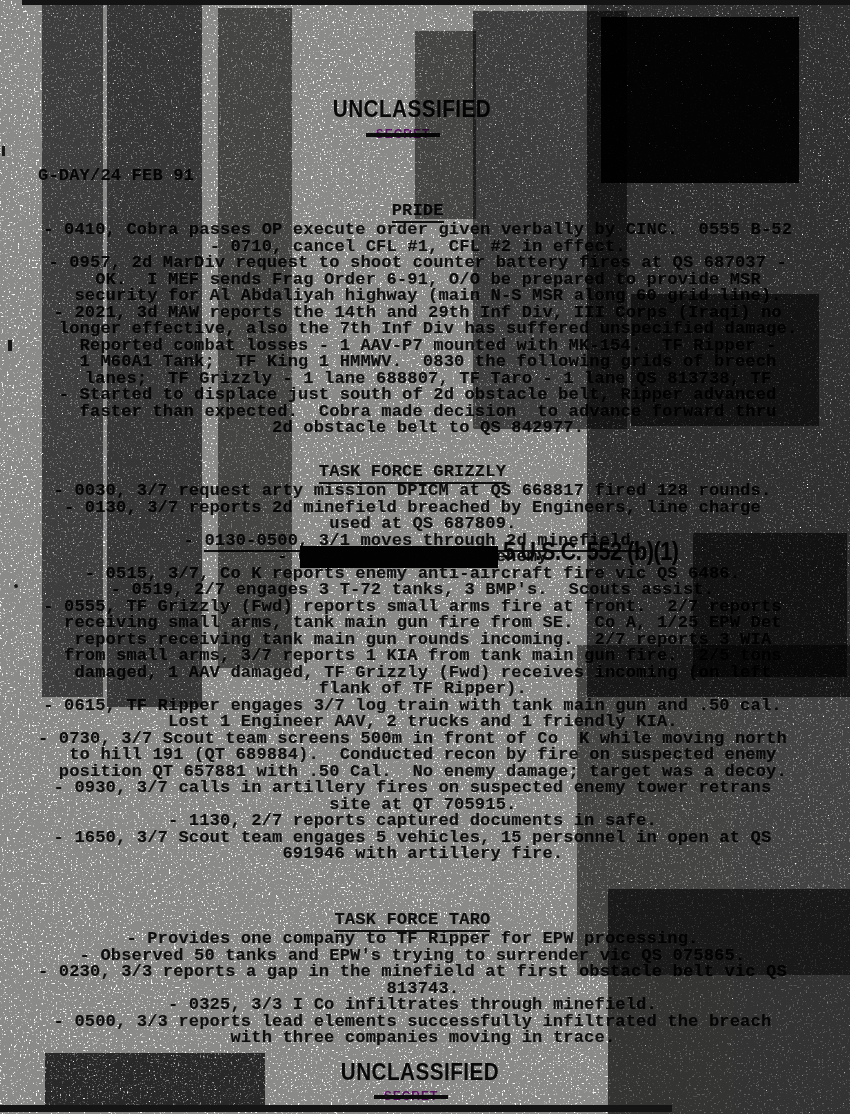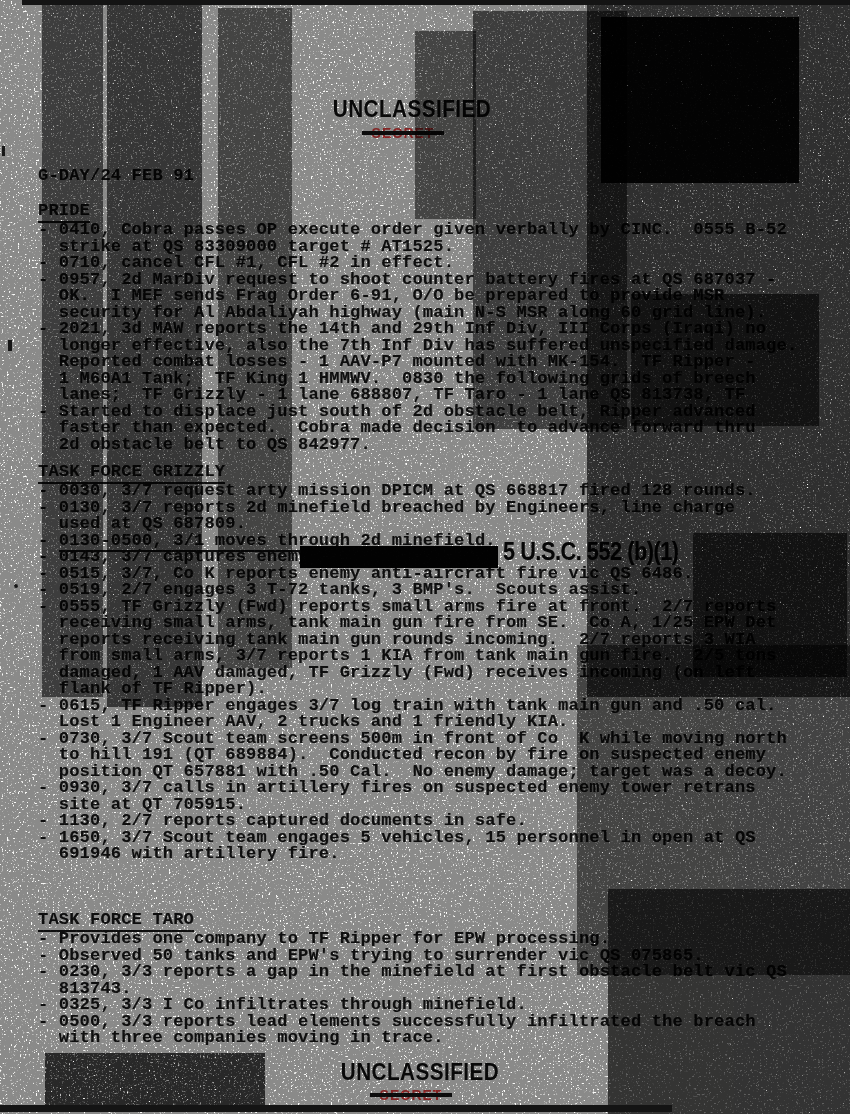--- a/index.html
+++ b/index.html
@@ -13,20 +13,21 @@
   .doc{
     position:absolute;
     font-family:"Liberation Mono", monospace;
     font-weight:bold;
     font-size:17px;
     line-height:16.5px;
     letter-spacing:0.2px;
     color:#1b1b1b;
     text-shadow:0.3px 0.3px 0 rgba(10,10,10,0.35);
     z-index:1;
+    text-align:center;
   }
   .line{white-space:pre;position:relative;height:16.5px;}
   .sec-title{white-space:pre;height:19px;}
   .sec-title span{border-bottom:2px solid #1b1b1b;padding-bottom:1px;}
   .uline{border-bottom:2px solid #1b1b1b;}
   
   .redact-box{
     position:absolute;left:262px;top:-3px;width:198px;height:22px;
     background:#050505;z-index:2;
   }
@@ -37,21 +38,21 @@
     transform:scaleX(0.83);transform-origin:left center;
     color:#0d0d0d;z-index:2;
   }
   
   .class-line{
     position:absolute;left:0;width:850px;text-align:center;
     font-family:"Liberation Sans", sans-serif;font-weight:bold;color:#111;
     z-index:1;
   }
   .unclass-text{display:inline-block;transform:scaleX(0.9);letter-spacing:0.5px;font-size:23px;}
-  .secret-wrap{display:inline-block;position:relative;font-size:14px;letter-spacing:1px;color:#ef4444;}
+  .secret-wrap{display:inline-block;position:relative;font-size:12px;letter-spacing:1px;color:#a21caf;}
   .secret-wrap::after{
     content:"";position:absolute;left:-10px;right:-10px;top:6px;height:4px;
     background:#161616;
   }
   #top-unclass{top:96px;left:-13px;}
   #top-secret{top:124px;left:-22px;}
   #bot-unclass{top:1059px;left:-5px;}
   #bot-secret{top:1086px;left:-14px;}
   
   .bar{position:absolute;background:#141414;z-index:4;}
@@ -80,21 +81,20 @@
   <div class="class-line" id="top-secret">
     <span class="secret-wrap">SECRET</span>
   </div>
 
   <div class="doc" style="left:38px;top:168px;">G-DAY/24 FEB 91</div>
 
   <div class="doc" style="left:38px;top:203px;">
     <div class="sec-title"><span>PRIDE</span></div>
     <div class="lines">
         <div class="line">- 0410, Cobra passes OP execute order given verbally by CINC.  0555 B-52</div>
-        <div class="line">  strike at QS 83309000 target # AT1525.</div>
         <div class="line">- 0710, cancel CFL #1, CFL #2 in effect.</div>
         <div class="line">- 0957, 2d MarDiv request to shoot counter battery fires at QS 687037 -</div>
         <div class="line">  OK.  I MEF sends Frag Order 6-91, O/O be prepared to provide MSR</div>
         <div class="line">  security for Al Abdaliyah highway (main N-S MSR along 60 grid line).</div>
         <div class="line">- 2021, 3d MAW reports the 14th and 29th Inf Div, III Corps (Iraqi) no</div>
         <div class="line">  longer effective, also the 7th Inf Div has suffered unspecified damage.</div>
         <div class="line">  Reported combat losses - 1 AAV-P7 mounted with MK-154.  TF Ripper -</div>
         <div class="line">  1 M60A1 Tank;  TF King 1 HMMWV.  0830 the following grids of breech</div>
         <div class="line">  lanes;  TF Grizzly - 1 lane 688807, TF Taro - 1 lane QS 813738, TF</div>
         <div class="line">- Started to displace just south of 2d obstacle belt, Ripper advanced</div>

